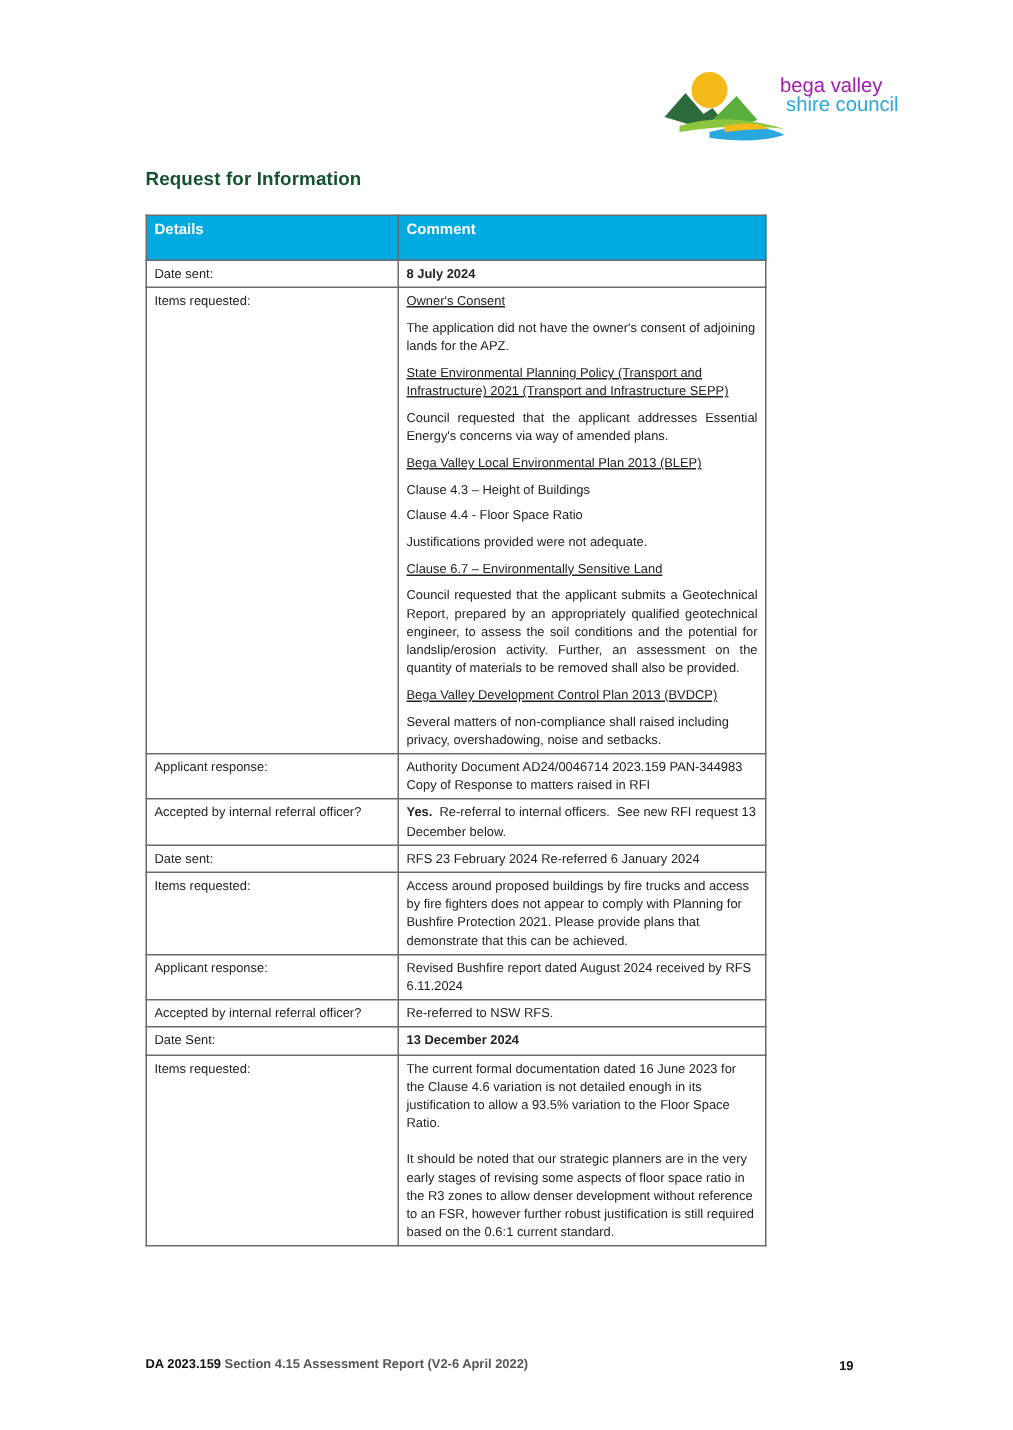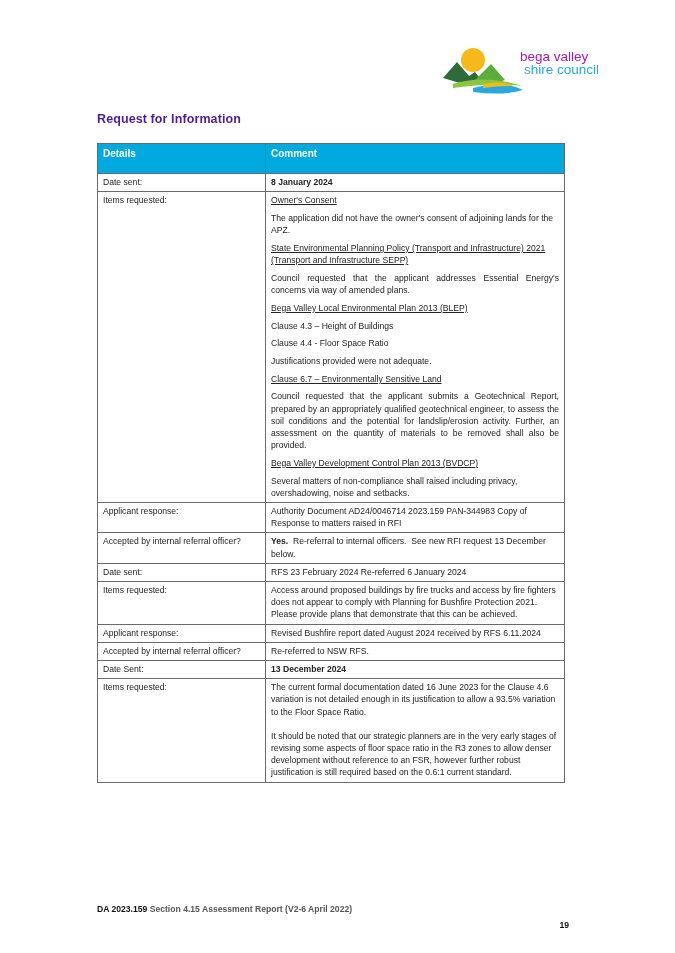--- a/index.html
+++ b/index.html
@@ -3,34 +3,34 @@
 <meta charset="utf-8">
 <style>
   html, body { margin: 0; padding: 0; background: #ffffff; }
   body { width: 675px; height: 953px; position: relative; overflow: hidden;
          font-family: "Liberation Sans", sans-serif; color: #222; }
   .logo { position: absolute; left: 443px; top: 40px; width: 200px; height: 60px; }
   .logo-text { position: absolute; left: 520px; top: 50px; font-size: 13.5px; line-height: 13px; }
   .logo-text .l1 { color: #a21caf; display: block; }
   .logo-text .l2 { color: #29a8e0; display: block; padding-left: 4px; }
   .heading { position: absolute; left: 97px; top: 112px; font-size: 12.5px; font-weight: bold;
-             color: #4c1d95; letter-spacing: 0.1px; }
-  table.rfi { position: absolute; left: 97px; top: 143px; width: 468px; border-collapse: collapse;
+             color: #14532d; letter-spacing: 0.1px; }
+  table.rfi { position: absolute; left: 97px; top: 143px; width: 414px; border-collapse: collapse;
               font-size: 8.6px; line-height: 12.2px; color: #222; }
   table.rfi td, table.rfi th { border: 1.3px solid #6a6a6a; vertical-align: top; padding: 2px 5px 3px 5px; text-align: left; }
   table.rfi th { background: #00a9e0; color: #fff; font-size: 10px; font-weight: bold; padding: 4px 5px 13px 5px; }
   table.rfi td.c1 { width: 157px; }
   td.c2 p { margin: 0 0 5.5px 0; }
   td.c2 p:last-child { margin-bottom: 0; }
   .u { text-decoration: underline; }
   .j { text-align: justify; }
   b { font-weight: bold; }
   .footer { position: absolute; left: 97px; top: 904px; width: 472px; font-size: 8.6px; font-weight: bold; color: #111; }
   .footer .grey { color: #555; }
-  .footer .page { position: absolute; right: 0; top: 16px; margin-left: 17px; }
+  .footer .page { position: absolute; right: 0; top: 1px; margin-left: 17px; }
 </style>
 </head>
 <body>
 
 <div class="logo">
   <svg width="80" height="60" viewBox="0 0 80 60">
     <circle cx="30" cy="20" r="12" fill="#f6b91a"></circle>
     <path d="M0 38 L14 22 L26 36 L32 32 L40 42 L20 44 Z" fill="#2e6b3a"></path>
     <path d="M30 42 L48 24 L62 40 L50 44 Z" fill="#5aae3c"></path>
     <path d="M10 44 Q40 34 80 46 Q50 42 10 48 Z" fill="#8cc63f"></path>
@@ -48,21 +48,21 @@
 <table class="rfi">
   <thead>
     <tr>
       <th>Details</th>
       <th>Comment</th>
     </tr>
   </thead>
   <tbody>
     <tr>
       <td class="c1">Date sent:</td>
-      <td class="c2"><b>8 January 2024</b></td>
+      <td class="c2"><b>8 July 2024</b></td>
     </tr>
     <tr>
       <td class="c1">Items requested:</td>
       <td class="c2">
         <p class="u">Owner's Consent</p>
         <p>The application did not have the owner's consent of adjoining lands for the APZ.</p>
         <p class="u">State Environmental Planning Policy (Transport and Infrastructure) 2021 (Transport and Infrastructure SEPP)</p>
         <p class="j">Council requested that the applicant addresses Essential Energy's concerns via way of amended plans.</p>
         <p class="u">Bega Valley Local Environmental Plan 2013 (BLEP)</p>
         <p>Clause 4.3 – Height of Buildings</p>

